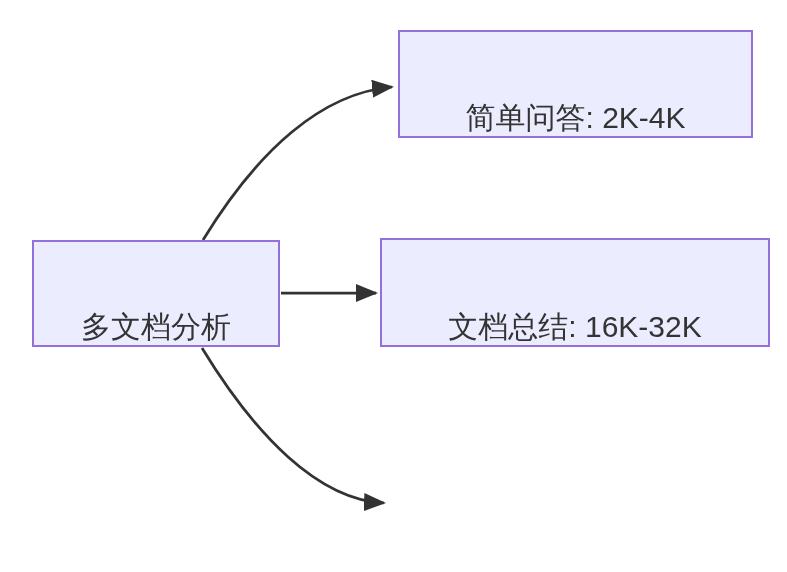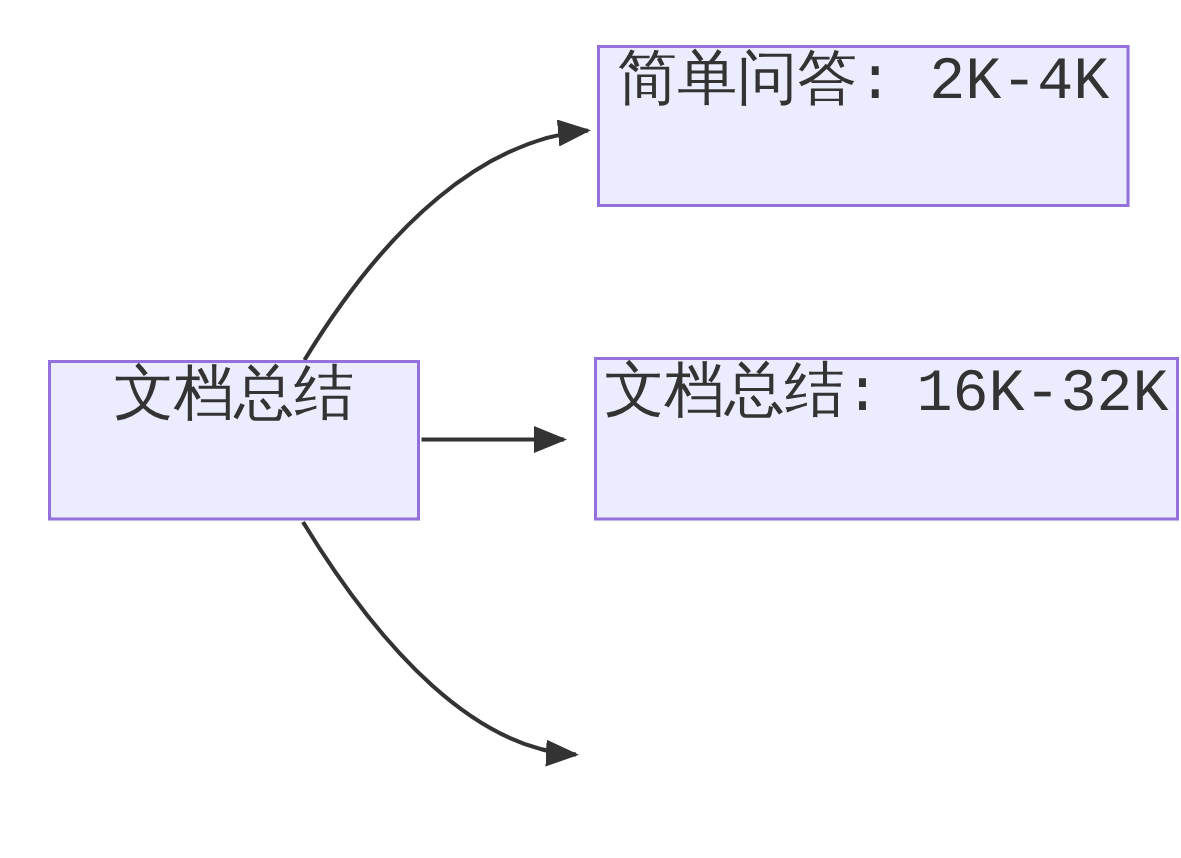--- a/index.html
+++ b/index.html
@@ -27,54 +27,53 @@
     width: 787px; height: 572px;
   }
   .edge-path {
     fill: none;
     stroke: var(--edge-color);
     stroke-width: 2.75px;
   }
   .node {
     position: absolute;
     display: flex;
-    align-items: flex-start;
+    align-items: flex-end;
     justify-content: center;
     background: var(--node-fill);
     border: 2.5px solid var(--node-border);
     color: var(--text-color);
-    font-size: 40px;
+    font-size: 30px;
     line-height: 1.2;
     text-align: center;
     white-space: nowrap;
-    font-family: Liberation Mono, monospace;
   }
   .node-root  { left: 32px;  top: 240px; width: 248px; height: 107px; }
   .node-b0    { left: 398px; top: 30px;  width: 355px; height: 108px; }
-  .node-b1    { left: 396px; top: 238px; width: 390px; height: 109px; }
+  .node-b1    { left: 380px; top: 238px; width: 390px; height: 109px; }
   .node-b2    { left: 388px; top: 446px; width: 375px; height: 109px; }
 </style>
 </head>
 <body>
 
 <div class="canvas">
 
   <svg class="edges" viewBox="0 0 787 572" xmlns="http://www.w3.org/2000/svg">
     <defs>
       <marker id="arrowhead" viewBox="0 0 22 18" refX="20" refY="9" markerWidth="22" markerHeight="18" markerUnits="userSpaceOnUse" orient="auto">
         <path d="M0,0 L22,9 L0,18 Z" style="fill: var(--edge-color);"></path>
       </marker>
     </defs>
     <path class="edge-path" d="M 203 240 C 258 150 322 93 392 87" marker-end="url(#arrowhead)"></path>
     <path class="edge-path" d="M 281 293 L 376 293" marker-end="url(#arrowhead)"></path>
     <path class="edge-path" d="M 202 348 C 255 435 318 500 384 503" marker-end="url(#arrowhead)"></path>
   </svg>
 
   <div class="node node-root">
-    <span>文档总结</span>
+    <span>多文档分析</span>
   </div>
 
   <div class="node node-b0">
     <span>简单问答: 2K-4K</span>
   </div>
 
   <div class="node node-b1">
     <span>文档总结: 16K-32K</span>
   </div>
 

